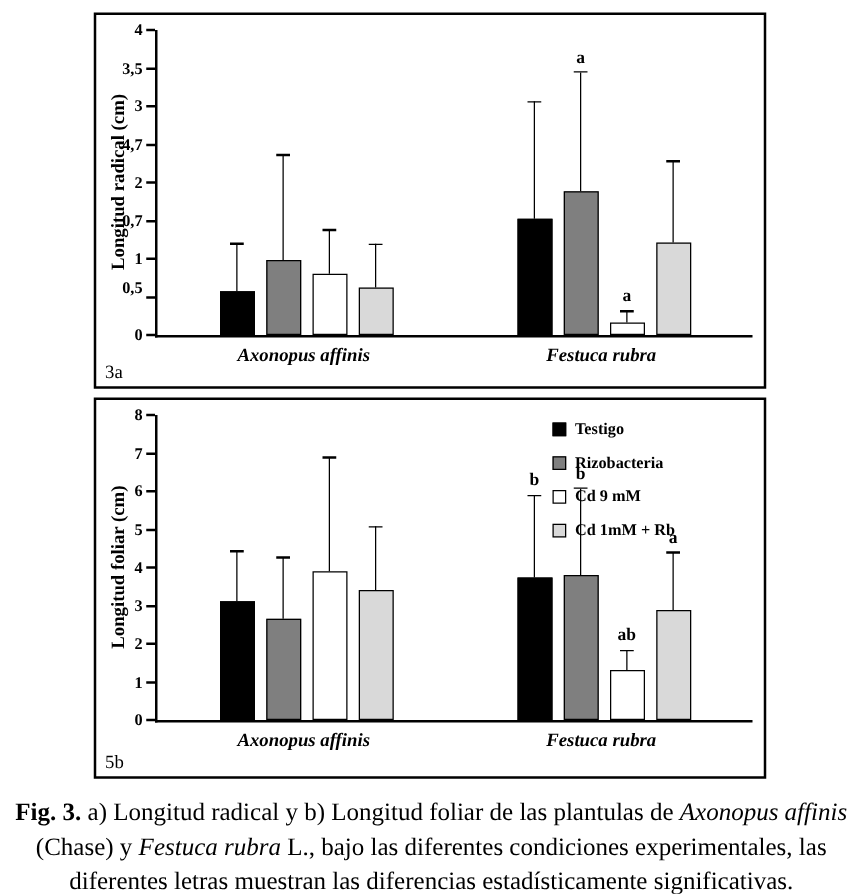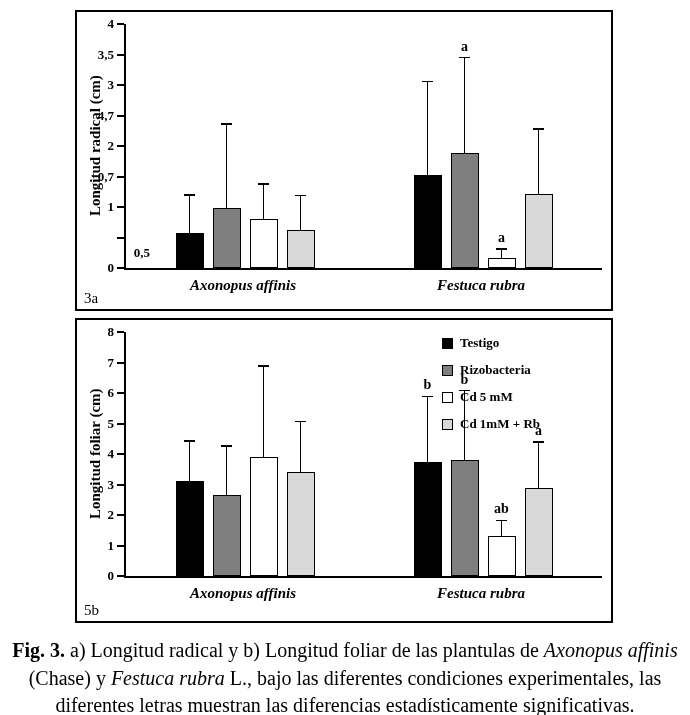--- a/index.html
+++ b/index.html
@@ -95,21 +95,21 @@
           <div class="bar" style="left: 361.5px; top: 234.24px; width: 28px; height: 9.76px; background: rgb(255, 255, 255);"></div>
           <div class="err-line" style="left: 374.75px; top: 225.09px; height: 9.15px;"></div>
           <div class="err-cap" style="left: 370px; top: 224.34px;"></div>
           <div class="sig-letter" style="left: 364.5px; top: 206.09px;">a</div>
           <div class="bar" style="left: 398.5px; top: 169.58px; width: 28px; height: 74.42px; background: rgb(217, 217, 217);"></div>
           <div class="err-line" style="left: 411.75px; top: 104.92px; height: 64.66px;"></div>
           <div class="err-cap" style="left: 407px; top: 104.17px;"></div>
         </div>
     <div class="ytick-label" style="top: 236px;">0</div>
         <div class="ytick-mark" style="top: 243px;"></div>
-        <div class="ytick-label" style="top: 221px; margin-left: 36px;">0,5</div>
+        <div class="ytick-label" style="top: 198px;">0,5</div>
         <div class="ytick-mark" style="top: 212.5px;"></div>
         <div class="ytick-label" style="top: 175px;">1</div>
         <div class="ytick-mark" style="top: 182px;"></div>
         <div class="ytick-label" style="top: 144.5px;">0,7</div>
         <div class="ytick-mark" style="top: 151.5px;"></div>
         <div class="ytick-label" style="top: 114px;">2</div>
         <div class="ytick-mark" style="top: 121px;"></div>
         <div class="ytick-label" style="top: 83.5px;">4,7</div>
         <div class="ytick-mark" style="top: 90.5px;"></div>
         <div class="ytick-label" style="top: 53px;">3</div>
@@ -160,21 +160,21 @@
             <div class="legend-item">
               <span class="legend-swatch" style="background: rgb(0, 0, 0);"></span>
               <span>Testigo</span>
             </div>
             <div class="legend-item">
               <span class="legend-swatch" style="background: rgb(127, 127, 127);"></span>
               <span>Rizobacteria</span>
             </div>
             <div class="legend-item">
               <span class="legend-swatch" style="background: rgb(255, 255, 255);"></span>
-              <span>Cd 5 mM</span>
+              <span>Cd 9 mM</span>
             </div>
             <div class="legend-item">
               <span class="legend-swatch" style="background: rgb(217, 217, 217);"></span>
               <span>Cd 1mM + Rb</span>
             </div>
           </div>
         </div>
     <div class="ytick-label" style="top: 236px;">0</div>
         <div class="ytick-mark" style="top: 243px;"></div>
         <div class="ytick-label" style="top: 205.5px;">1</div>

